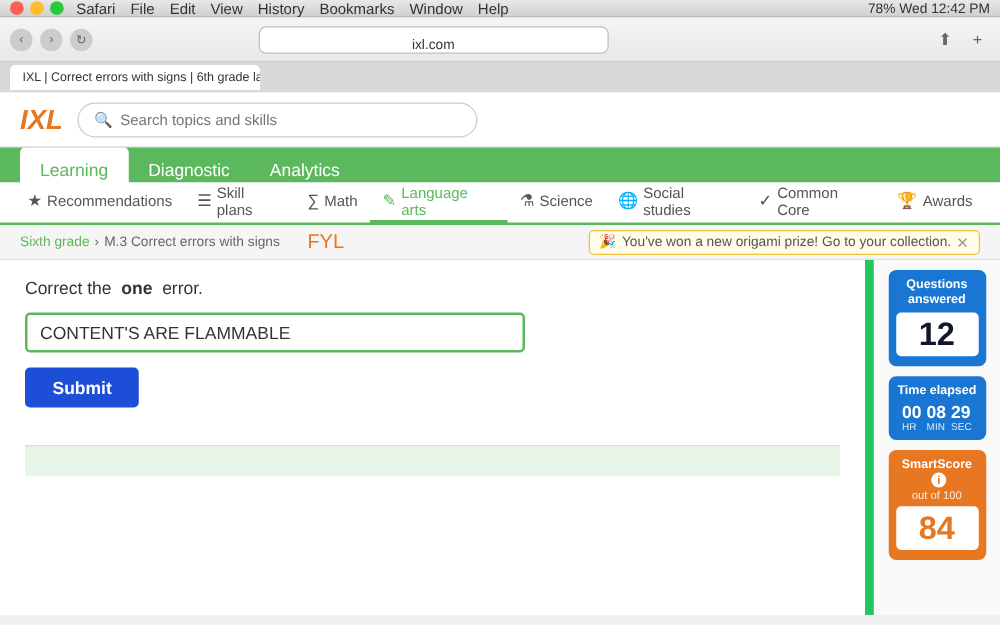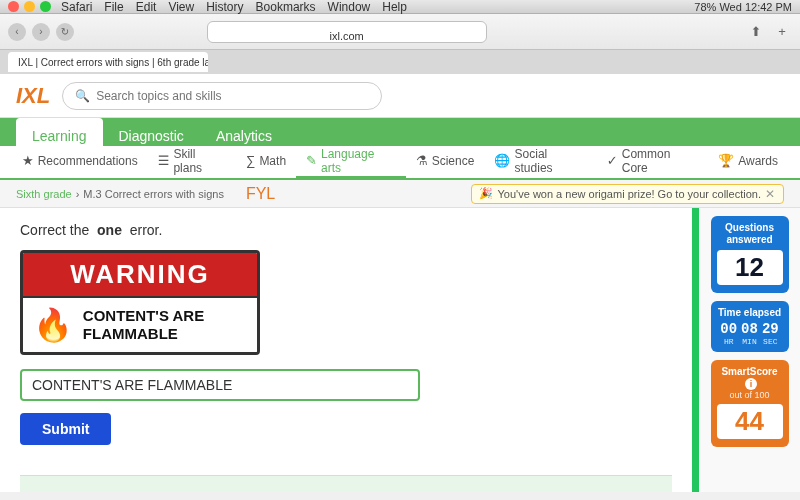--- a/index.html
+++ b/index.html
@@ -255,21 +255,21 @@
       width: 78px;
       border-radius: 6px;
       text-align: center;
       padding: 6px 4px;
     }
     .stat-box.blue { background: #1976d2; color: white; }
     .stat-box.orange { background: #e87722; color: white; }
     .stat-label { font-size: 10px; font-weight: 600; line-height: 1.2; }
     .stat-value { font-size: 26px; font-weight: 700; color: #0f172a; background: white; margin: 4px 2px 2px; border-radius: 4px; padding: 2px 0; }
     .stat-time-row { display: flex; justify-content: center; gap: 4px; margin-top: 2px; }
-    .stat-time-cell { text-align: center; font-family: Liberation Mono, monospace; }
+    .stat-time-cell { text-align: left; }
     .stat-time-val { font-size: 14px; font-weight: 700; }
     .stat-time-lbl { font-size: 8px; opacity: 0.85; }
     .smart-score-val { font-size: 26px; font-weight: 700; color: #e87722; background: white; margin: 4px 2px 2px; border-radius: 4px; padding: 2px 0; }
     .info-icon { display: inline-block; width: 12px; height: 12px; border-radius: 50%; background: white; color: #e87722; font-size: 9px; font-weight: bold; line-height: 12px; text-align: center; margin-left: 3px; cursor: pointer; }
   </style>
 </head>
 <body>
 
 <div class="mac-titlebar">
   <div class="mac-dots">
@@ -383,30 +383,20 @@
 
   <div class="main-content">
 
     <div class="exercise-area">
       <div class="question-label">
         <span>Correct the</span>
         &nbsp;<strong>one</strong>&nbsp;
         <span>error.</span>
       </div>
 
-      <div class="warning-sign">
-        <div class="warning-header">WARNING</div>
-        <div class="warning-body">
-          <div class="flame-icon">🔥</div>
-          <div class="warning-text">
-            <div>CONTENT'S ARE</div>
-            <div>FLAMMABLE</div>
-          </div>
-        </div>
-      </div>
 
       <input type="text" class="answer-input" value="CONTENT'S ARE FLAMMABLE" style="">
       <br>
       <button class="submit-btn">Submit</button>
 
       <div class="work-it-out" style="margin-top: 30px;">
         
         
         
       </div>
@@ -436,19 +426,19 @@
           </div>
         </div>
       </div>
 
       <div class="stat-box orange">
         <div class="stat-label">
           <span>SmartScore</span>
           <span class="info-icon">i</span>
         </div>
         <div style="font-size:9px; color:rgba(255,255,255,0.85); text-align:center;">out of 100</div>
-        <div class="smart-score-val">44</div>
+        <div class="smart-score-val">84</div>
       </div>
 
     </div>
   </div>
 
 </div>
 
 </body></html>

